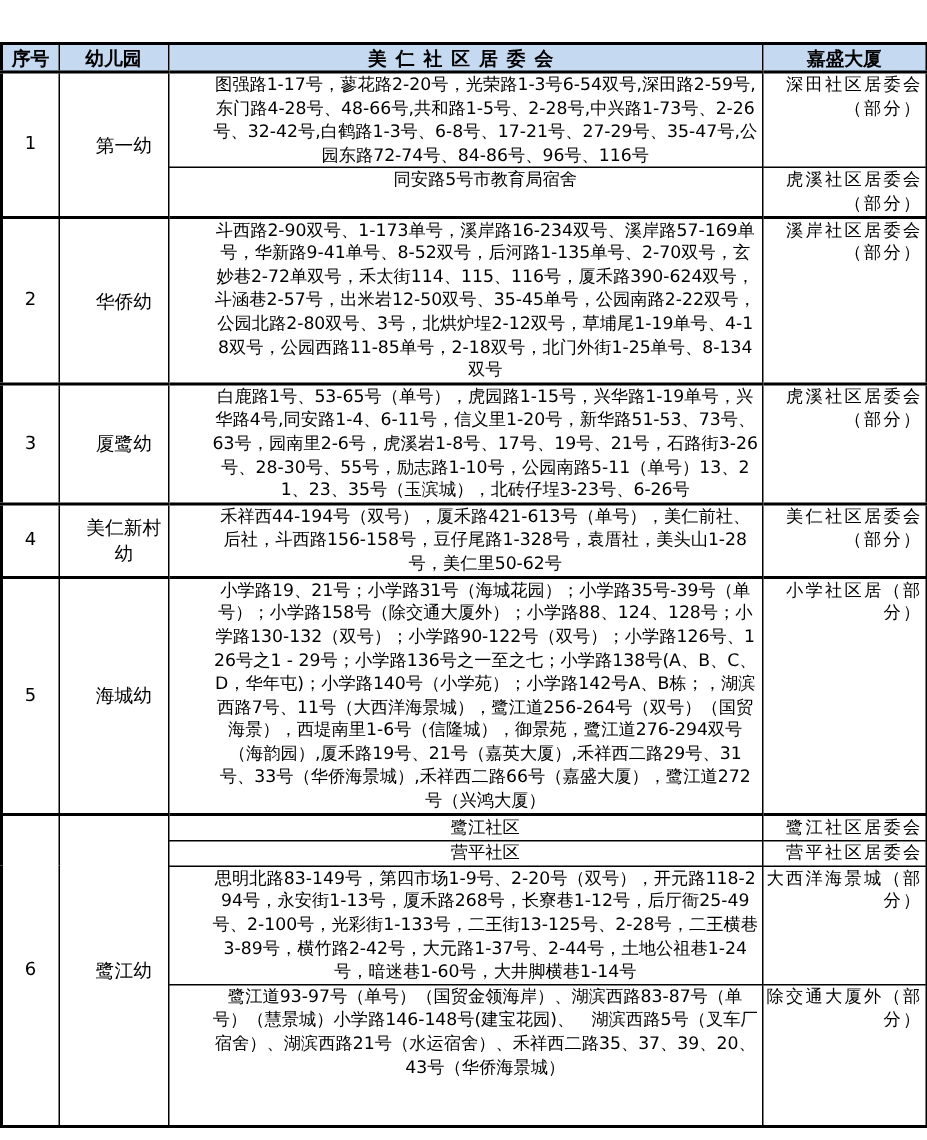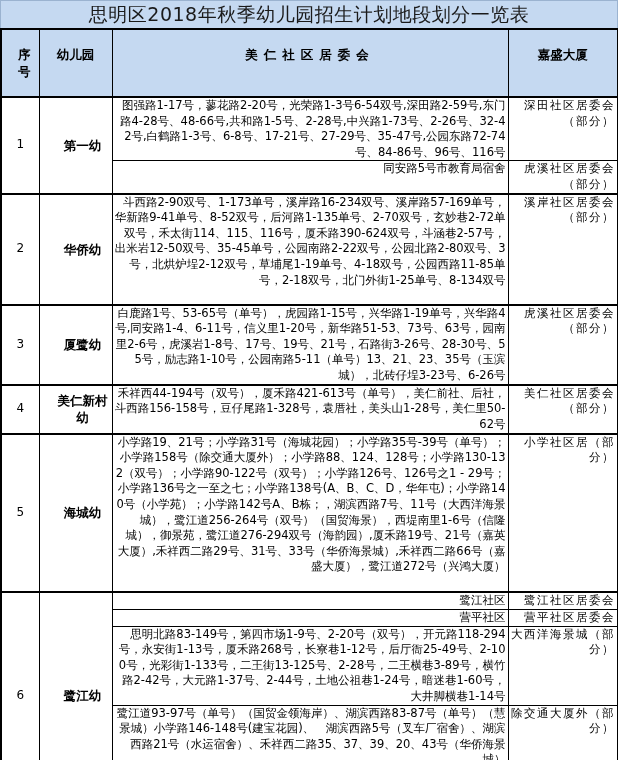--- a/index.html
+++ b/index.html
@@ -5,35 +5,34 @@
   html, body { margin:0; padding:0; background:#ffffff; }
   body { width:618px; height:760px; overflow:hidden; font-family:"DejaVu Sans", sans-serif; color:#000; }
   .sheet { position:absolute; left:0; top:0; width:618px; height:760px; }
   .title {
     position:absolute; left:0; top:0; width:616px; height:27px;
     background:#c5d9f1; border:1px solid #9bb3d0; border-bottom:none;
     text-align:center; font-size:19px; line-height:27px; color:#1a1a1a; letter-spacing:0.5px;
   }
   table { position:absolute; left:0; top:28px; border-collapse:collapse; table-layout:fixed; width:617px; }
   td, th { border:1px solid #000; padding:0 2px; vertical-align:top; font-size:11.5px; line-height:15.6px; overflow:hidden; }
-  th { background:#c5d9f1; font-weight:bold; font-size:12.5px; height:17px; line-height:17px; text-align:center; padding:16px;margin-top:32px; }
+  th { background:#c5d9f1; font-weight:bold; font-size:12.5px; height:17px; line-height:17px; text-align:center; padding:0;margin-top:32px; }
   th.route-h { letter-spacing:6px; }
   td.num { text-align:center; vertical-align:middle; font-size:12px; }
-  td.school { text-align:center; vertical-align:middle; font-weight:bold; font-size:12.5px; line-height:17px;padding-left:16px; }
-  td.route { text-align:right; word-break:break-all; }
+  td.school { text-align:center; vertical-align:middle; font-weight:normal; font-size:12.5px; line-height:17px;padding-left:16px; }
+  td.route { text-align:center; word-break:break-all;padding-left:29px; }
   td.comm { text-align:right; font-size:11.5px; letter-spacing:1.5px; }
   tr.grp-start td.num, tr.grp-start td.school { border-top:2px solid #000; }
   tr.grp-start td { border-top:2px solid #000; }
   table { border:2px solid #000; }
 </style>
 </head>
 <body>
 
 <div class="sheet">
-  <div class="title">思明区2018年秋季幼儿园招生计划地段划分一览表</div>
 
   <table>
     <colgroup>
       <col style="width:38px">
       <col style="width:73px">
       <col style="width:396px">
       <col style="width:110px">
     </colgroup>
     <thead>
       <tr>

